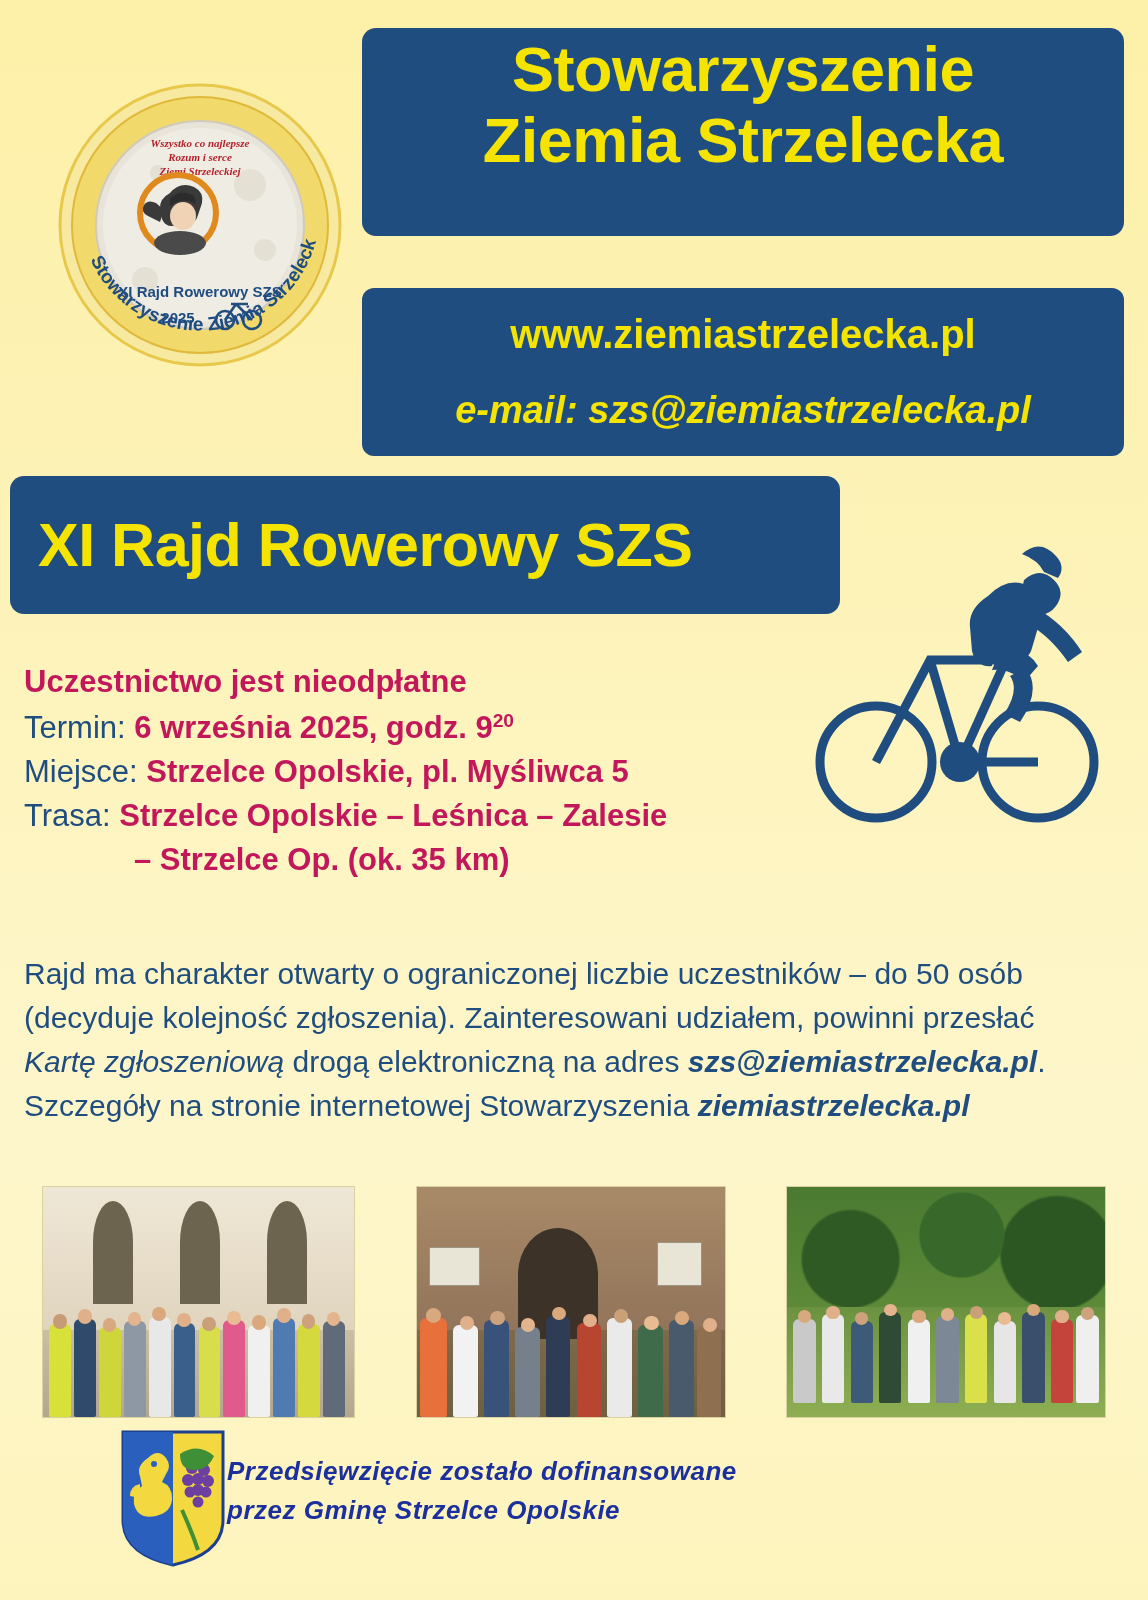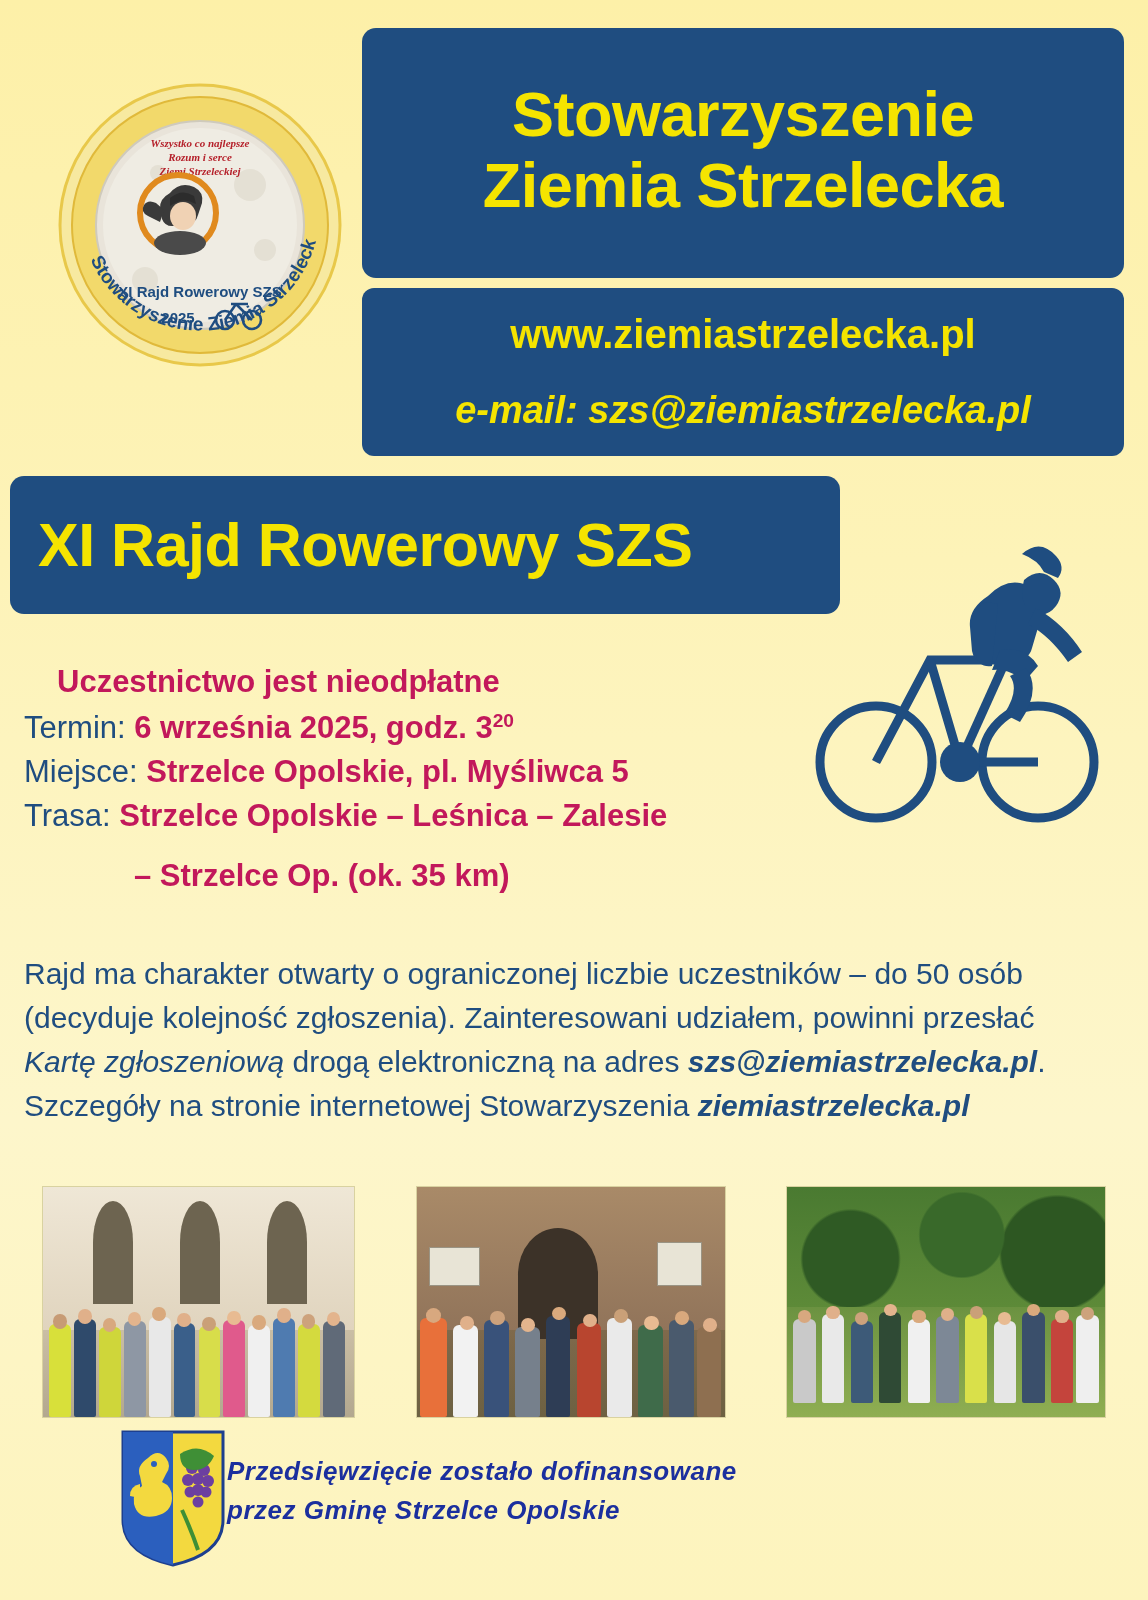--- a/index.html
+++ b/index.html
@@ -20,27 +20,27 @@
     height: 1600px;
     background: linear-gradient(180deg, #fdf0a8 0%, #fdf3b8 35%, #fdf6cb 70%, #fdf4bd 100%);
   }
 
   
   .hdr-title {
     position: absolute;
     left: 362px;
     top: 28px;
     width: 762px;
-    height: 250px;
+    height: 208px;
     background: #1f4d80;
     border-radius: 14px;
     display: flex;
     flex-direction: column;
     align-items: center;
-    justify-content: center;
+    justify-content: flex-start;
     box-sizing: border-box;
     padding: 6px 20px 12px;
   }
   .hdr-title .line {
     color: #f5e400;
     font-weight: bold;
     font-size: 63px;
     line-height: 1.12;
     letter-spacing: -0.5px;
     white-space: nowrap;
@@ -127,25 +127,24 @@
     width: 800px;
     color: #1f4d80;
     font-size: 31px;
     line-height: 1.42;
   }
   .details .row { white-space: nowrap; }
   .details .free {
     color: #c2185b;
     font-weight: bold;
     margin-bottom: 2px;
-    margin-left: 33px;
   }
   .details .lbl { color: #1f4d80; font-weight: normal; }
   .details .val { color: #c2185b; font-weight: bold; }
-  .details .indent { padding-left: 110px; margin-top: 16px; }
+  .details .indent { padding-left: 110px; }
   sup.ord { font-size: 0.62em; vertical-align: super; }
 
   
   .para {
     position: absolute;
     left: 24px;
     top: 952px;
     width: 1066px;
     color: #1f4d80;
     font-size: 30px;
@@ -303,21 +302,21 @@
 
         <path d="M176 92 q-16 6 -14 26 l4 26 q2 14 16 12 l6 -62 z"></path>
       </g>
     </svg>
   </div>
 
   <div class="details">
     <div class="row free">Uczestnictwo jest nieodpłatne</div>
     <div class="row">
       <span class="lbl">Termin:</span>
-      <span class="val"><span>6 września 2025, godz. 3</span><sup class="ord">20</sup></span>
+      <span class="val"><span>6 września 2025, godz. 9</span><sup class="ord">20</sup></span>
     </div>
     <div class="row">
       <span class="lbl">Miejsce:</span>
       <span class="val">Strzelce Opolskie, pl. Myśliwca 5</span>
     </div>
     <div class="row">
       <span class="lbl">Trasa:</span>
       <span class="val">Strzelce Opolskie – Leśnica – Zalesie</span>
     </div>
     <div class="row indent">

